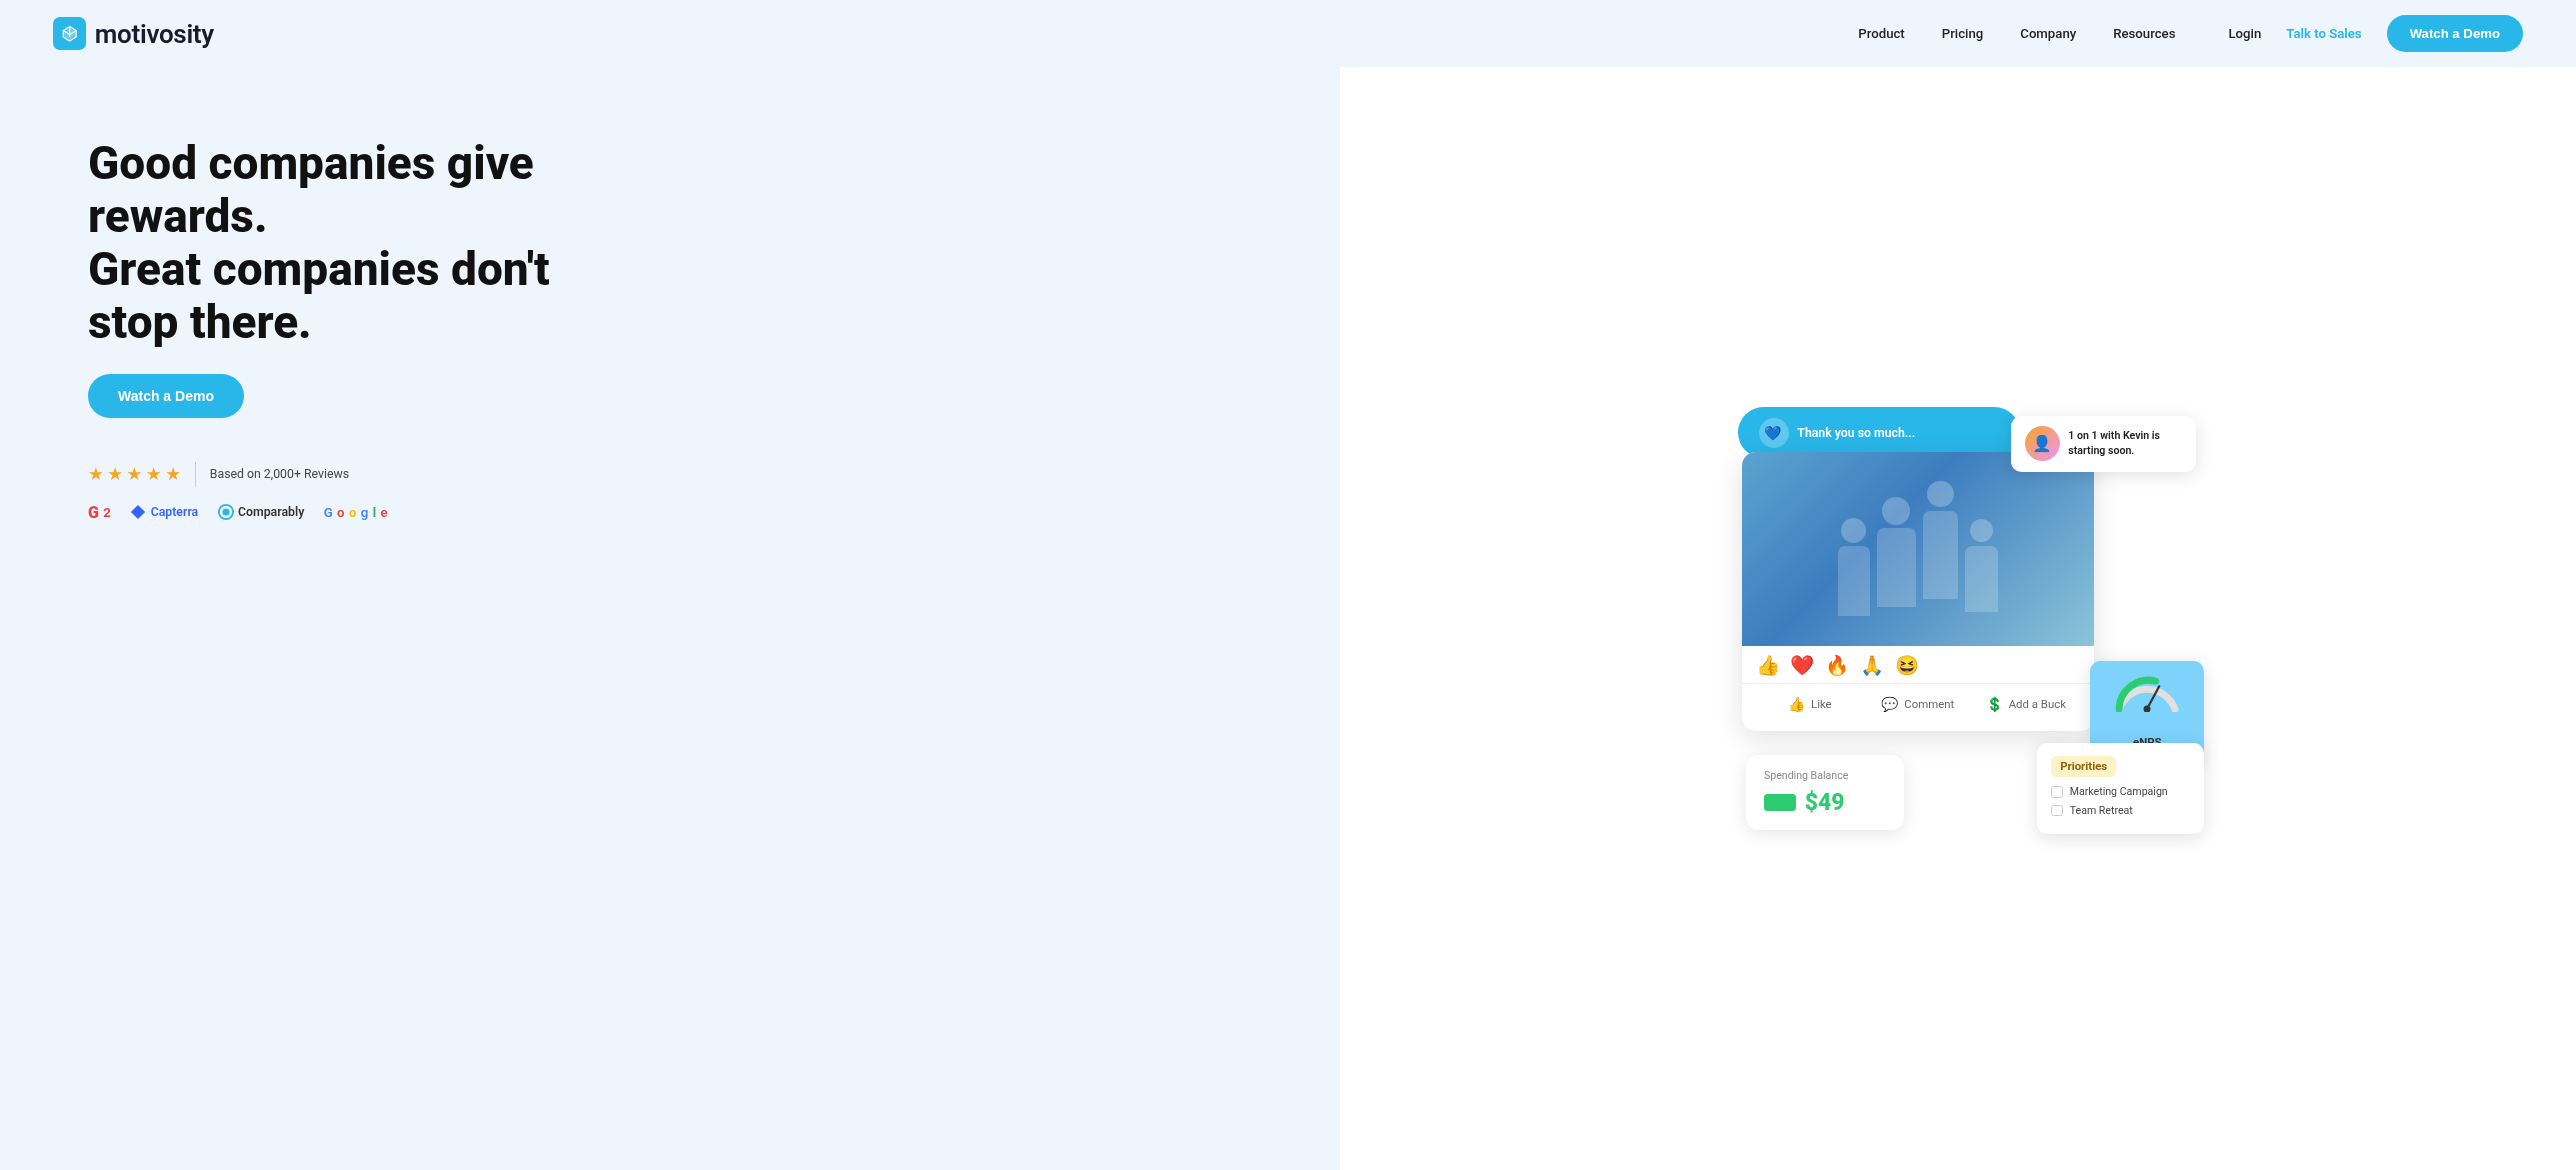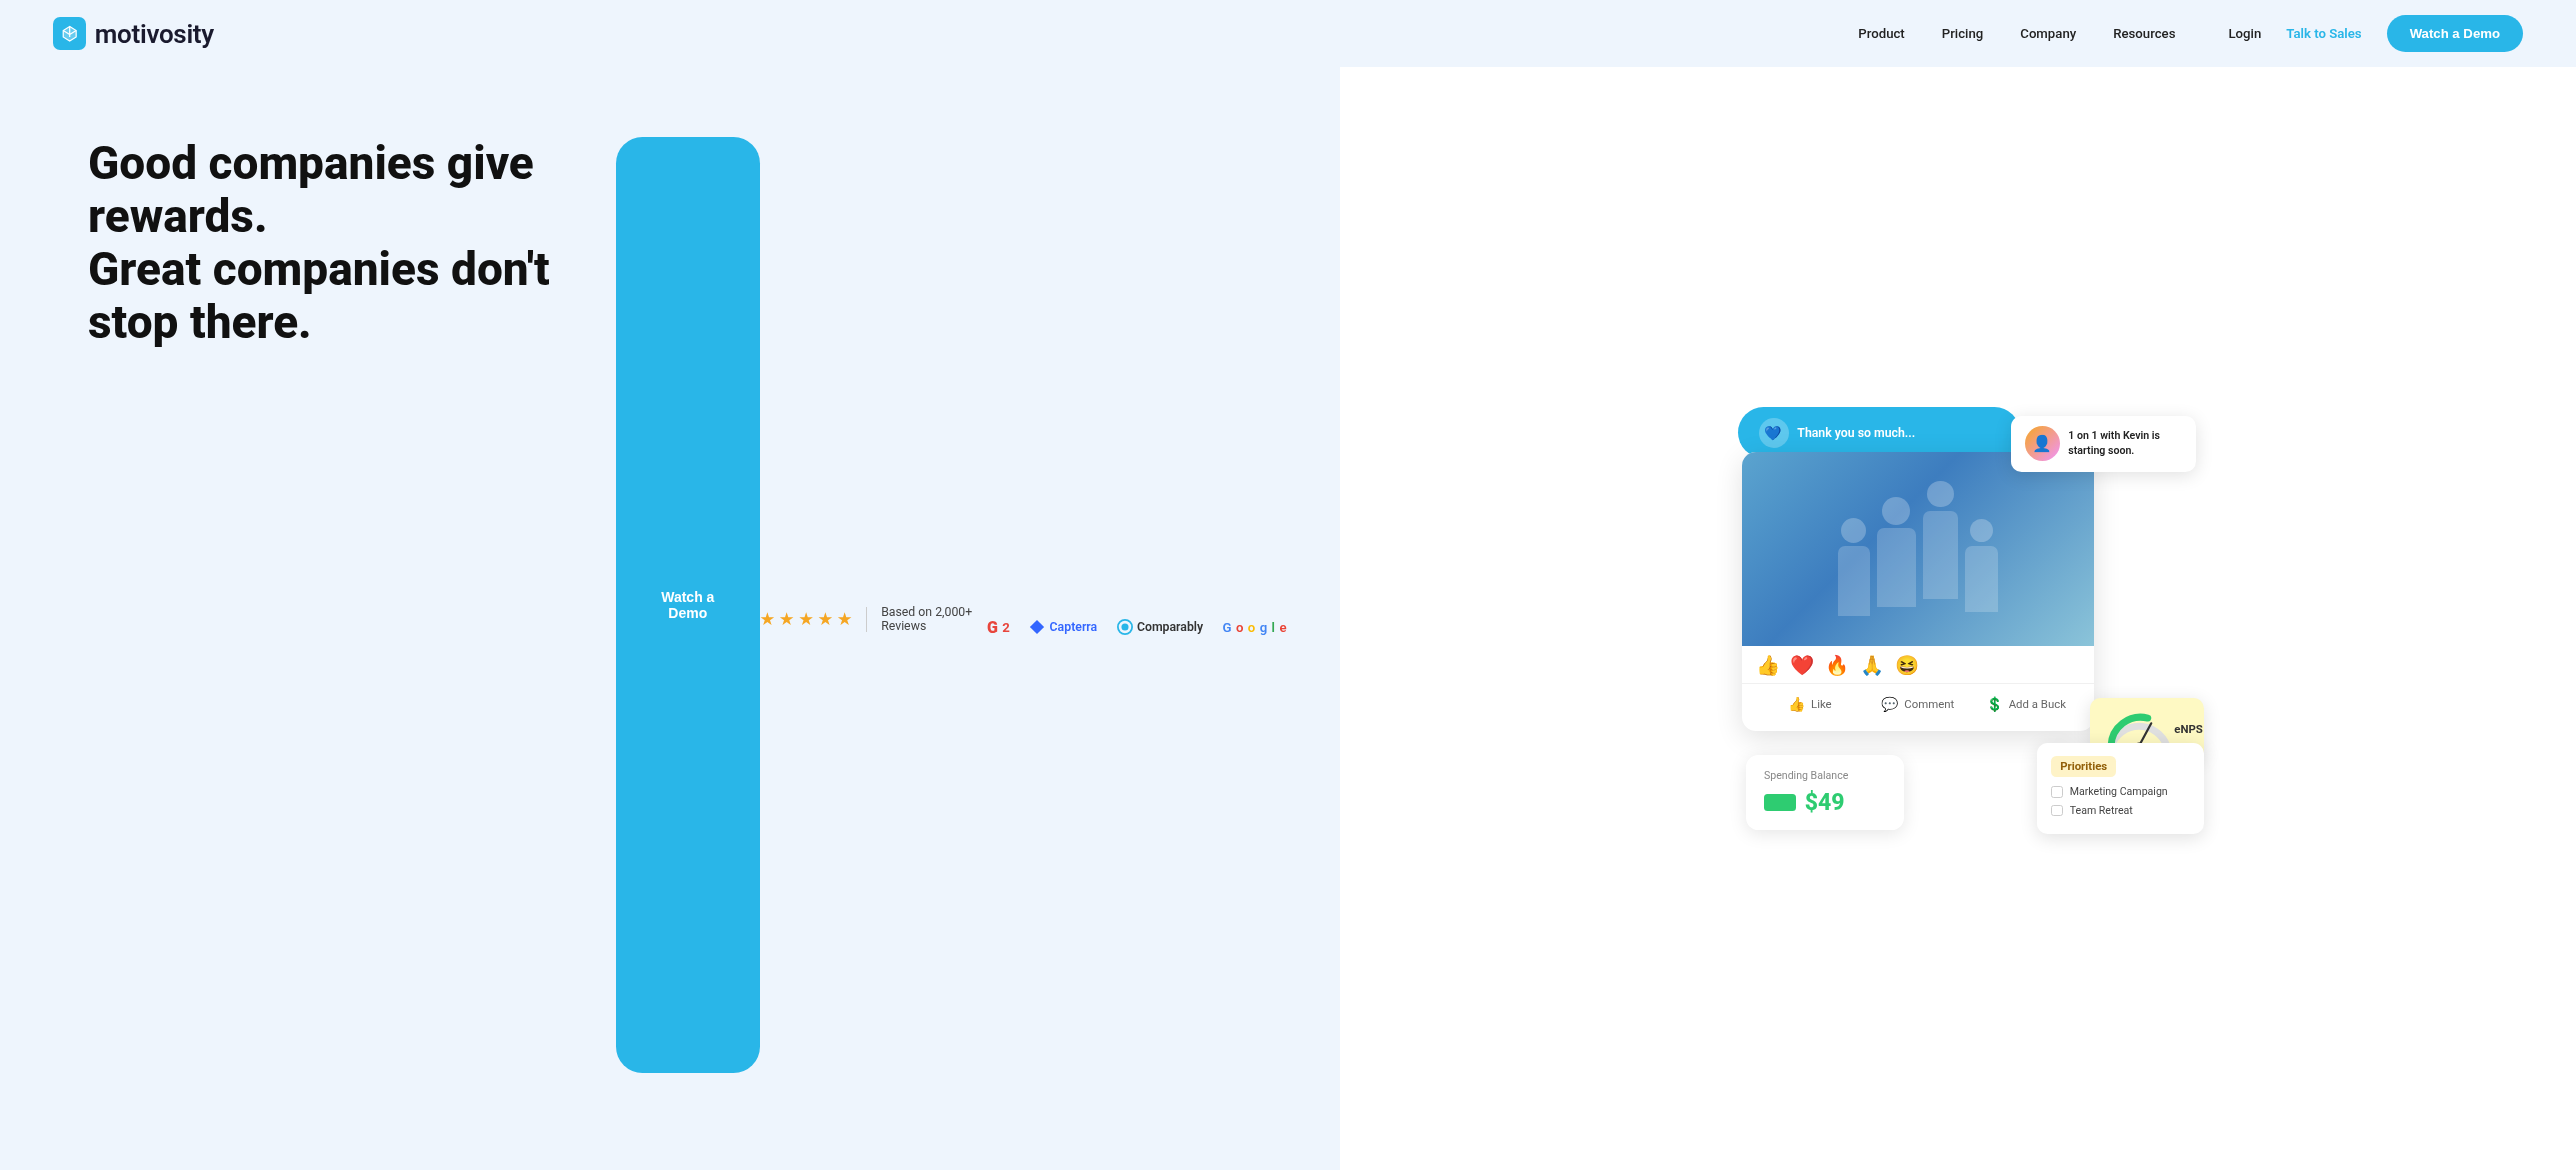--- a/index.html
+++ b/index.html
@@ -91,20 +91,21 @@
     .hero {
       display: flex;
       align-items: stretch;
       min-height: calc(100vh - 67px);
       position: relative;
     }
     .hero-left {
       flex: 0 0 52%;
       padding: 70px 53px 53px 88px;
       display: flex;
+      flex-direction: column;
       background: #eef5fd;
     }
     .hero-right {
       flex: 0 0 48%;
       background: white;
       position: relative;
       overflow: hidden;
       display: flex;
       align-items: center;
       justify-content: center;
@@ -357,29 +358,29 @@
       color: #222;
       font-weight: 600;
       line-height: 1.4;
     }
 
     
     .enps-card {
       position: absolute;
       bottom: 88px;
       right: -17.6px;
-      background: #fef9c3;
+      background: #7dd3fc;
       border-radius: 10.6px;
       padding: 10.6px 14px;
       box-shadow: 0 3.5px 17.6px rgba(0,0,0,0.12);
       width: 114px;
       display: flex;
-      flex-direction: row;
-      align-items: center;
-      gap: 0;
+      flex-direction: column;
+      align-items: center;
+      gap: 23px;
     }
     .enps-gauge {
       width: 70px;
       height: 40px;
       position: relative;
     }
     .enps-label {
       font-size: 11.4px;
       font-weight: 700;
       color: #333;

